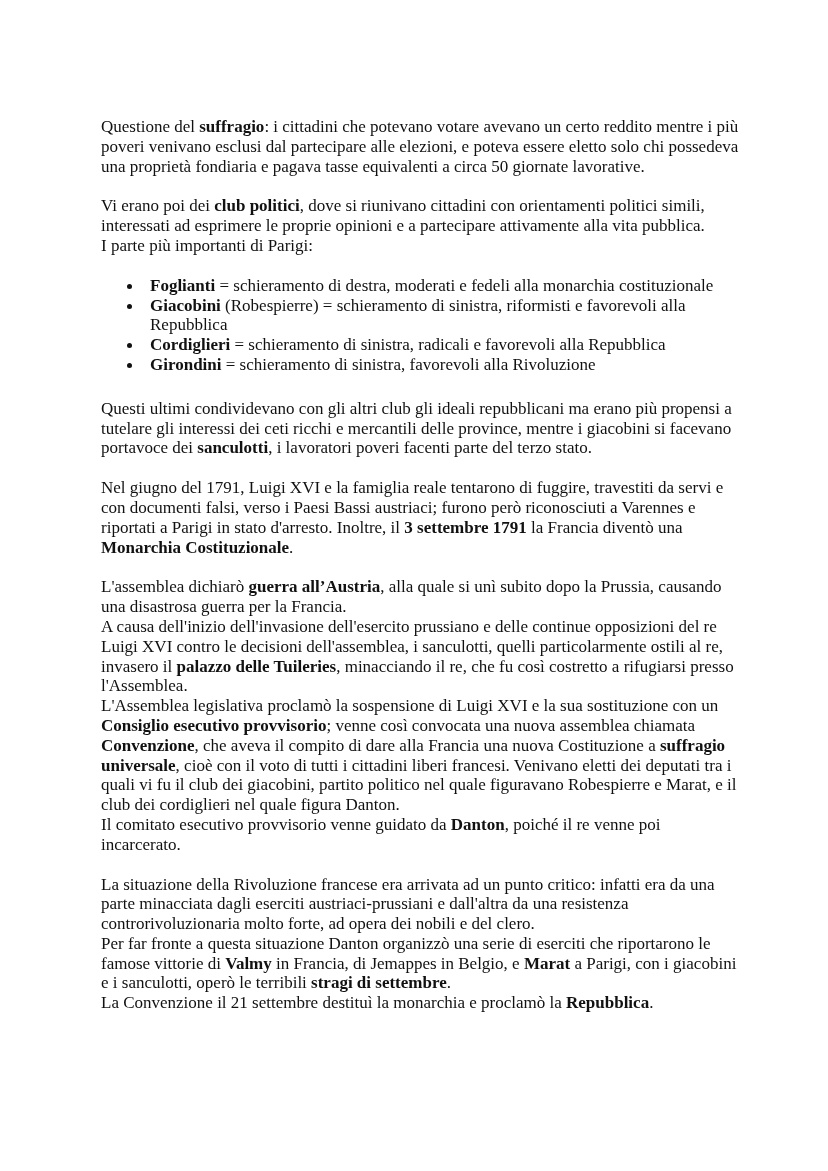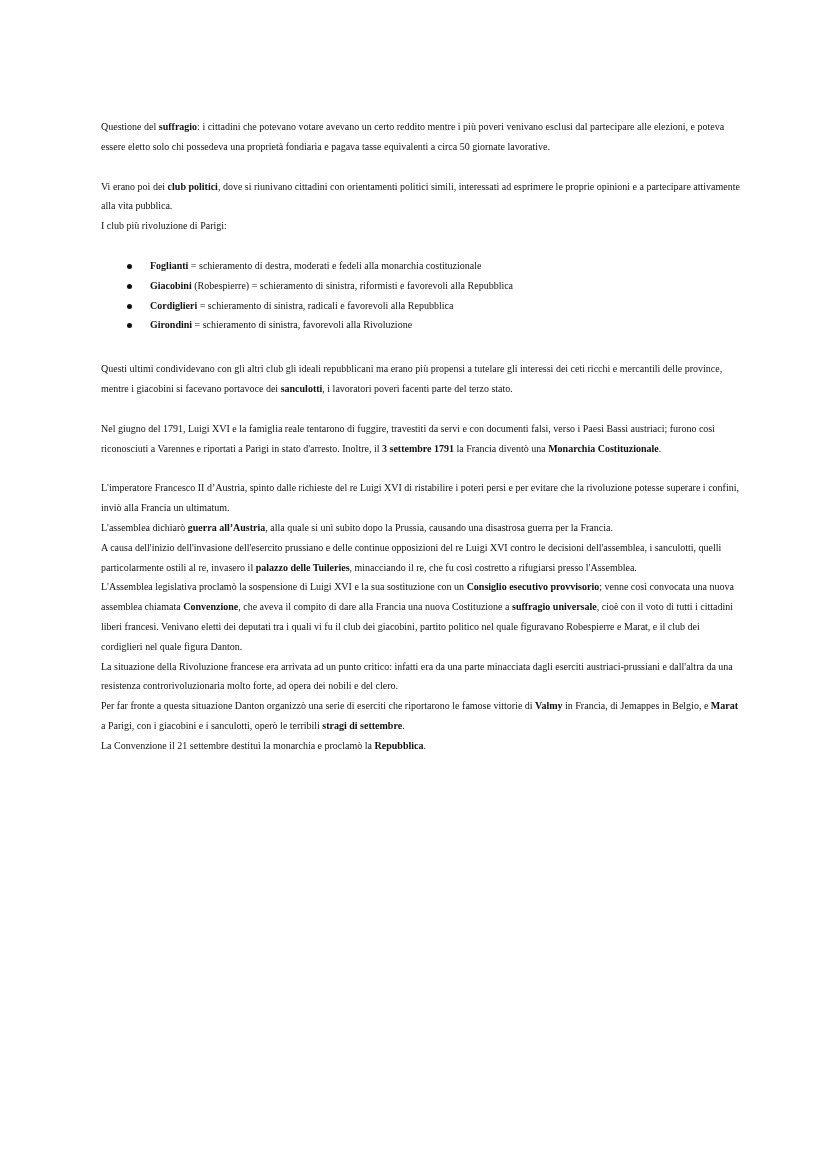--- a/index.html
+++ b/index.html
@@ -13,21 +13,21 @@
     position: relative;
     overflow: hidden;
     font-family: "Liberation Serif", "DejaVu Serif", serif;
     color: #111111;
   }
   .page {
     position: absolute;
     left: 101px;
     top: 117px;
     width: 640px;
-    font-size: 10px;
+    font-size: 17px;
     line-height: 19.8px;
   }
   p {
     margin: 0 0 20px 0;
   }
   p.tight { margin: 0; }
   b { font-weight: bold; }
   ul {
     margin: 0 0 24px 0;
     padding: 0;
@@ -50,36 +50,36 @@
   .list-gap { height: 20px; }
 </style>
 </head>
 <body>
 
 <div class="page">
 
   <p><span>Questione del </span><b>suffragio</b><span>: i cittadini che potevano votare avevano un certo reddito mentre i più poveri venivano esclusi dal partecipare alle elezioni, e poteva essere eletto solo chi possedeva una proprietà fondiaria e pagava tasse equivalenti a circa 50 giornate lavorative.</span></p>
 
   <p class="tight"><span>Vi erano poi dei </span><b>club politici</b><span>, dove si riunivano cittadini con orientamenti politici simili, interessati ad esprimere le proprie opinioni e a partecipare attivamente alla vita pubblica.</span></p>
-  <p class="tight">I club più rivoluzione di Parigi:</p>
+  <p class="tight">I parte più importanti di Parigi:</p>
   <div class="list-gap"></div>
 
   <ul>
     <li><b>Foglianti</b><span> = schieramento di destra, moderati e fedeli alla monarchia costituzionale</span></li>
     <li><b>Giacobini</b><span> (Robespierre) = schieramento di sinistra, riformisti e favorevoli alla Repubblica</span></li>
     <li><b>Cordiglieri</b><span> = schieramento di sinistra, radicali e favorevoli alla Repubblica</span></li>
     <li><b>Girondini</b><span> = schieramento di sinistra, favorevoli alla Rivoluzione</span></li>
   </ul>
 
   <p><span>Questi ultimi condividevano con gli altri club gli ideali repubblicani ma erano più propensi a tutelare gli interessi dei ceti ricchi e mercantili delle province, mentre i giacobini si facevano portavoce dei </span><b>sanculotti</b><span>, i lavoratori poveri facenti parte del terzo stato.</span></p>
 
-  <p><span>Nel giugno del 1791, Luigi XVI e la famiglia reale tentarono di fuggire, travestiti da servi e con documenti falsi, verso i Paesi Bassi austriaci; furono così riconosciuti a Varennes e riportati a Parigi in stato d'arresto. Inoltre, il </span><b>3 settembre 1791</b><span> la Francia diventò una </span><b>Monarchia Costituzionale</b><span>.</span></p>
+  <p><span>Nel giugno del 1791, Luigi XVI e la famiglia reale tentarono di fuggire, travestiti da servi e con documenti falsi, verso i Paesi Bassi austriaci; furono però riconosciuti a Varennes e riportati a Parigi in stato d'arresto. Inoltre, il </span><b>3 settembre 1791</b><span> la Francia diventò una </span><b>Monarchia Costituzionale</b><span>.</span></p>
 
-  <p class="tight">L'imperatore Francesco II d’Austria, spinto dalle richieste del re Luigi XVI di ristabilire i poteri persi e per evitare che la rivoluzione potesse superare i confini, inviò alla Francia un ultimatum.</p>
   <p class="tight"><span>L'assemblea dichiarò </span><b>guerra all’Austria</b><span>, alla quale si unì subito dopo la Prussia, causando una disastrosa guerra per la Francia.</span></p>
   <p class="tight"><span>A causa dell'inizio dell'invasione dell'esercito prussiano e delle continue opposizioni del re Luigi XVI contro le decisioni dell'assemblea, i sanculotti, quelli particolarmente ostili al re, invasero il </span><b>palazzo delle Tuileries</b><span>, minacciando il re, che fu così costretto a rifugiarsi presso l'Assemblea.</span></p>
   <p class="tight"><span>L'Assemblea legislativa proclamò la sospensione di Luigi XVI e la sua sostituzione con un </span><b>Consiglio esecutivo provvisorio</b><span>; venne così convocata una nuova assemblea chiamata </span><b>Convenzione</b><span>, che aveva il compito di dare alla Francia una nuova Costituzione a </span><b>suffragio universale</b><span>, cioè con il voto di tutti i cittadini liberi francesi. Venivano eletti dei deputati tra i quali vi fu il club dei giacobini, partito politico nel quale figuravano Robespierre e Marat, e il club dei cordiglieri nel quale figura Danton.</span></p>
+  <p><span>Il comitato esecutivo provvisorio venne guidato da </span><b>Danton</b><span>, poiché il re venne poi incarcerato.</span></p>
 
   <p class="tight">La situazione della Rivoluzione francese era arrivata ad un punto critico: infatti era da una parte minacciata dagli eserciti austriaci-prussiani e dall'altra da una resistenza controrivoluzionaria molto forte, ad opera dei nobili e del clero.</p>
   <p class="tight"><span>Per far fronte a questa situazione Danton organizzò una serie di eserciti che riportarono le famose vittorie di </span><b>Valmy</b><span> in Francia, di Jemappes in Belgio, e </span><b>Marat</b><span> a Parigi, con i giacobini e i sanculotti, operò le terribili </span><b>stragi di settembre</b><span>.</span></p>
   <p class="tight"><span>La Convenzione il 21 settembre destituì la monarchia e proclamò la </span><b>Repubblica</b><span>.</span></p>
 
 </div>
 
 </body></html>

